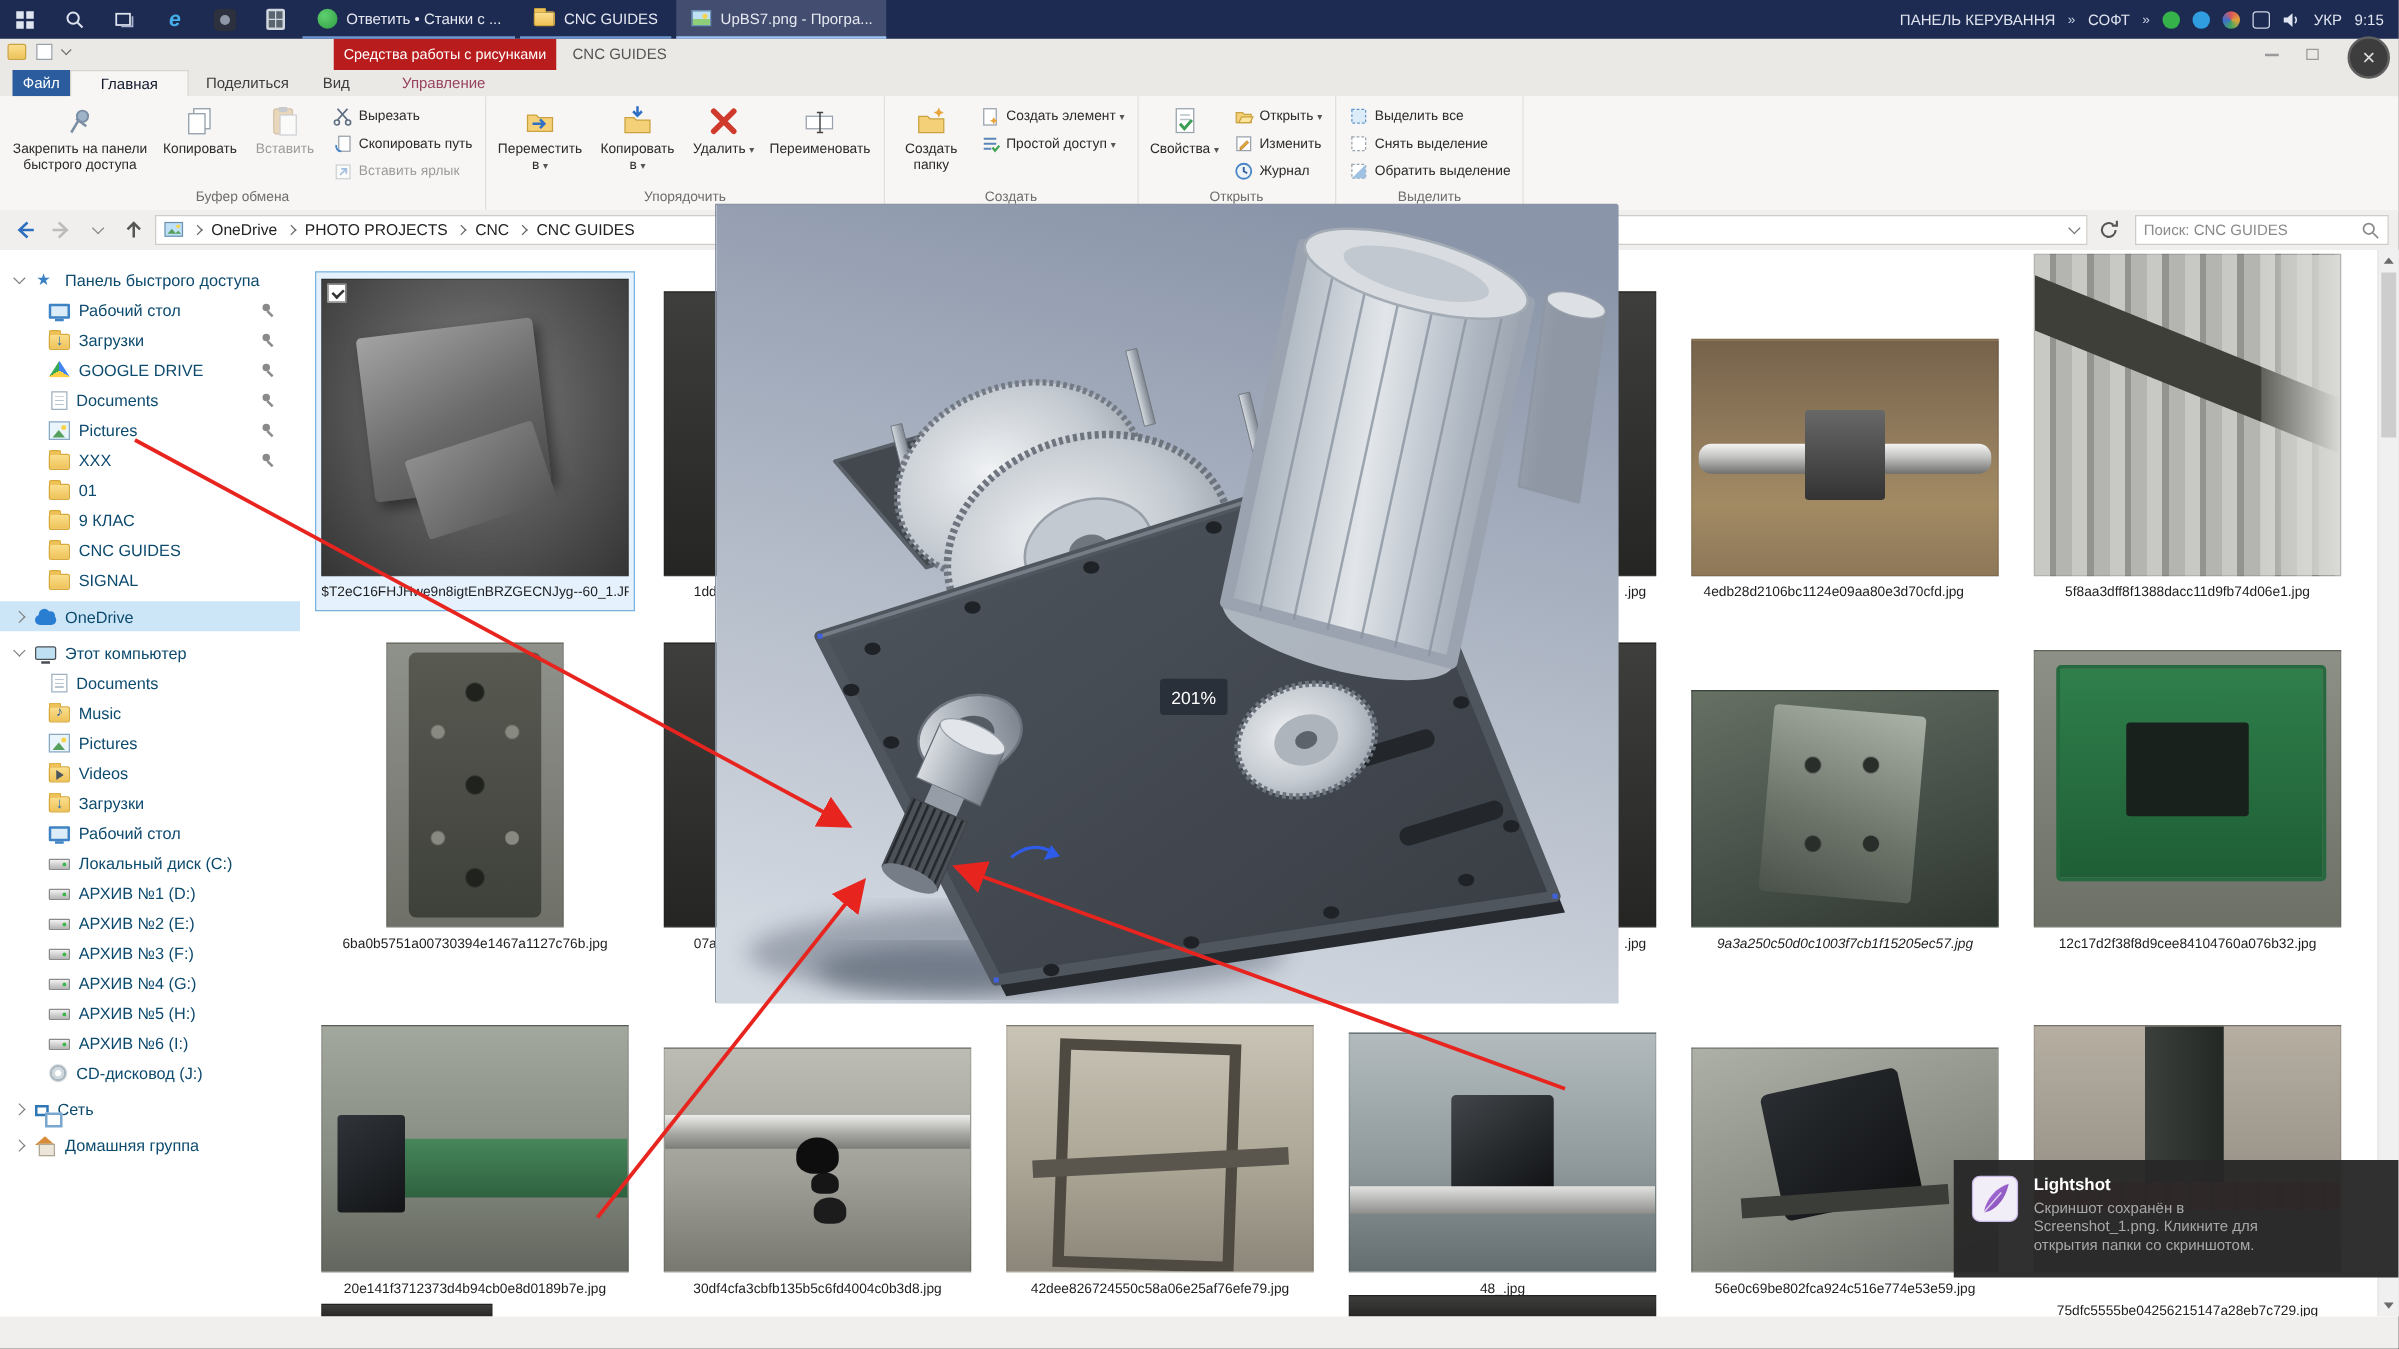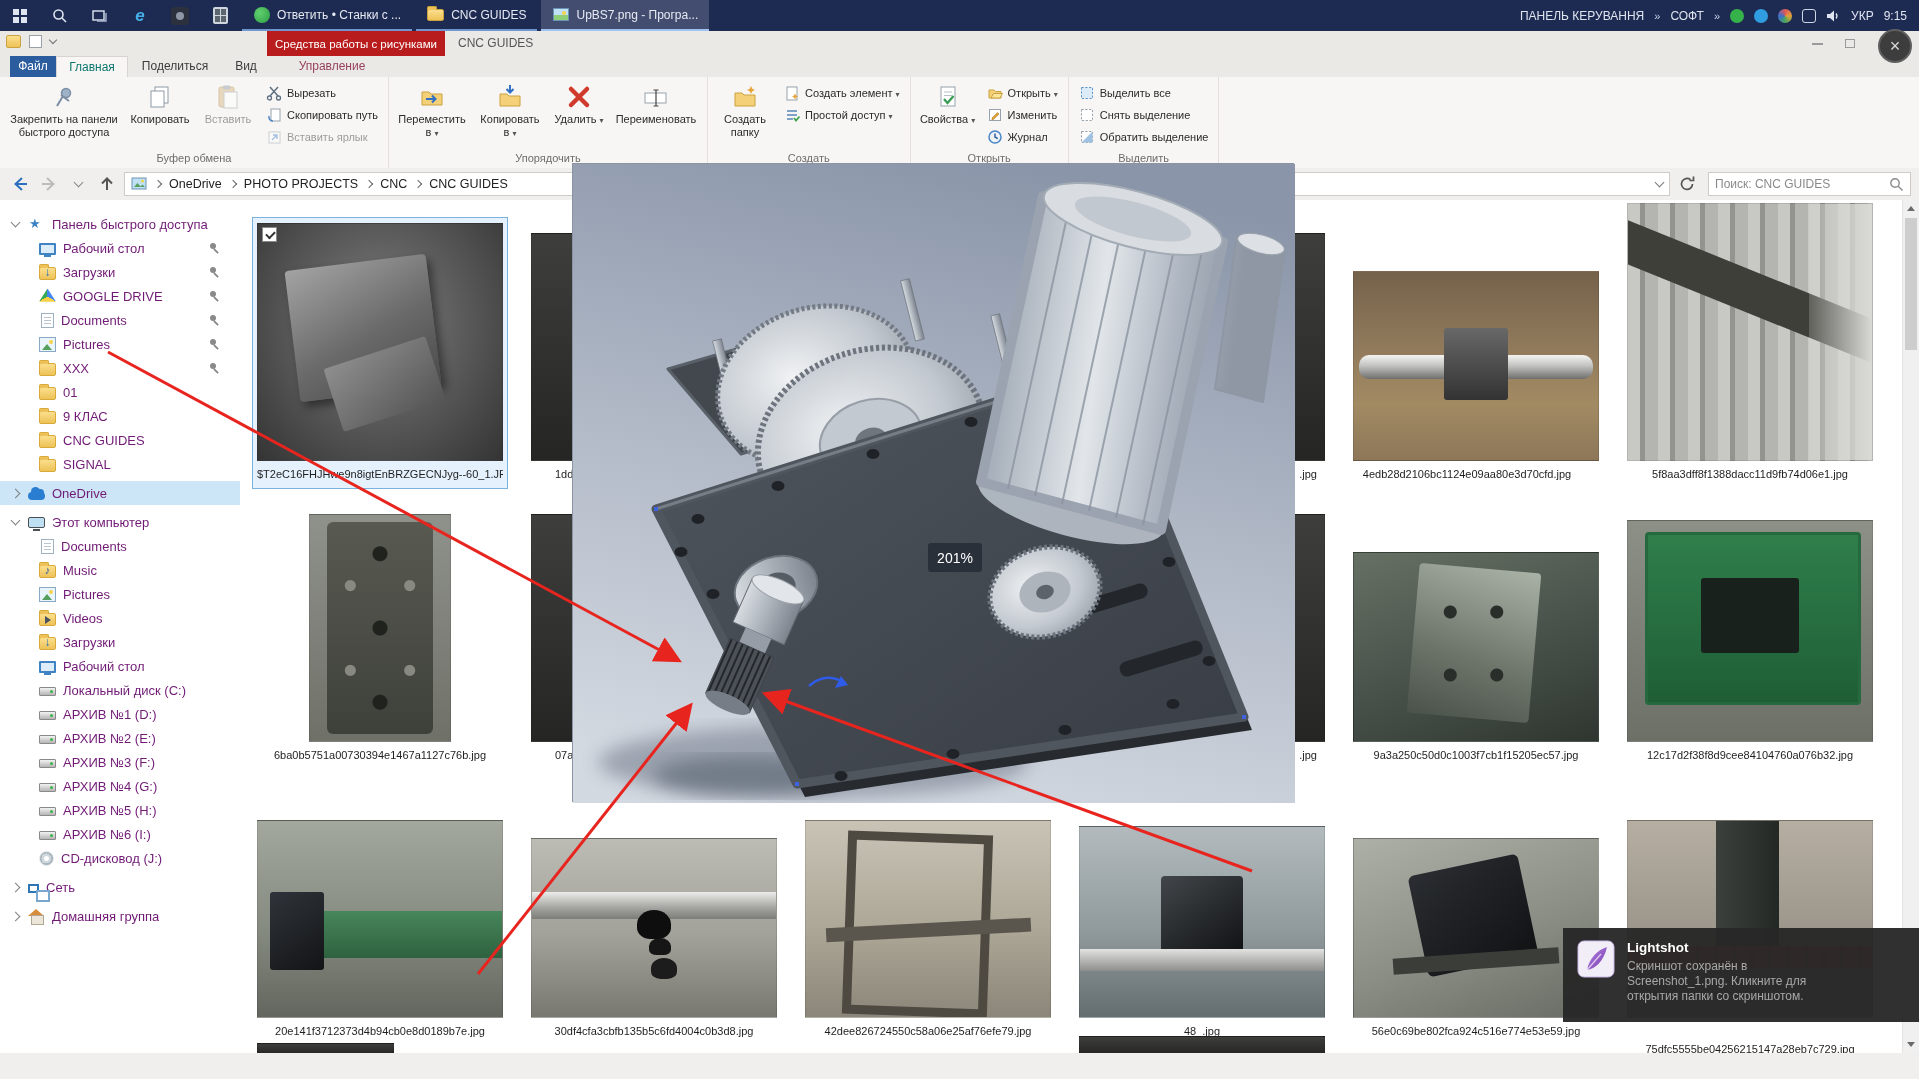--- a/index.html
+++ b/index.html
@@ -42,21 +42,21 @@
   .qat-ic2{width:13px;height:13px;border:1px solid #9aa0a8;background:#fff}
   .qat-car{width:6px;height:6px;border-right:1.3px solid #707070;border-bottom:1.3px solid #707070;transform:rotate(45deg);margin-top:-3px}
   .ctx-header{position:absolute;left:267px;top:0;width:178px;height:25px;background:#b91c1c;color:#fff;font-size:11.5px;display:flex;align-items:center;justify-content:center}
   .win-title{position:absolute;left:458px;top:0;height:25px;line-height:25px;font-size:12px;color:#555}
   .win-controls{position:absolute;right:64px;top:0;height:25px;display:flex;gap:22px;align-items:center}
   .wc-min{width:11px;height:2px;background:#9a9a9a}
   .wc-max{width:10px;height:9px;border:1.5px solid #9a9a9a}
   #tabsrow{position:absolute;top:25px;left:0;right:0;height:21px;background:#ebe9e6;display:flex;font-size:12px;color:#3c3c3c}
   .rtab{height:21px;line-height:21px;text-align:center;flex:none;cursor:default}
   .rtab.file{width:46px;background:#2b5c9e;color:#fff;margin-left:10px}
-  .rtab.active{width:72px;background:#f7f6f4;border:1px solid #d8d5d1;border-bottom:none;color:#0f766e}
+  .rtab.active{width:95px;background:#f7f6f4;border:1px solid #d8d5d1;border-bottom:none;color:#0f172a}
   .rtab.t2{width:94px}.rtab.t3{width:48px}
   .rtab.ctx{width:100px;color:#97425f;margin-left:12px}
 
   
   #ribbon{position:absolute;top:46px;left:0;right:0;height:92px;background:#f7f6f4;border-bottom:1px solid #d8d5d1;display:flex;align-items:stretch}
   .rgroup{display:flex;flex-direction:column;border-right:1px solid #e3e0dc;padding:1px 3px 0}
   .rgrow{flex:1;display:flex;align-items:flex-start;padding:2px 2px 0;gap:2px}
   .rgl{height:17px;font-size:11px;color:#6d6d6d;text-align:center;line-height:15px}
   .rb{min-width:56px;max-width:122px;display:flex;flex-direction:column;align-items:center;padding:3px 5px;font-size:11px;line-height:12.5px;text-align:center;color:#2b2b2b;cursor:default}
   .ric{height:28px;display:flex;align-items:center;justify-content:center;margin-bottom:2px}
@@ -73,21 +73,21 @@
   .addr-box{height:24px;background:#fff;border:1px solid #cfccc8;flex:1;display:flex;align-items:center;padding:0 6px;font-size:12.5px;color:#222}
   .bc-sep{width:6px;height:6px;border-right:1.3px solid #666;border-top:1.3px solid #666;transform:rotate(45deg);margin:0 8px;flex:none}
   .bc-item{cursor:default;white-space:nowrap}
   .addr-caret{margin-left:auto;width:7px;height:7px;border-right:1.4px solid #777;border-bottom:1.4px solid #777;transform:rotate(45deg);margin-top:-3px}
   .search-box{width:203px;height:24px;background:#fff;border:1px solid #cfccc8;display:flex;align-items:center;padding:0 6px;flex:none;margin-left:4px}
   .search-box input{border:none;outline:none;flex:1;font-size:12px;font-family:"Liberation Sans",sans-serif;color:#444;min-width:0}
   .search-box input::placeholder{color:#8a8a8a;opacity:1}
 
   
   #main{position:absolute;top:169px;left:0;right:0;bottom:26px;display:flex;background:#fff}
-  #nav{width:240px;flex:none;padding-top:12px;overflow:hidden;font-size:13px;color:#701a75;background:#fff}
+  #nav{width:240px;flex:none;padding-top:12px;overflow:hidden;font-size:13px;color:#0c4a6e;background:#fff}
   .nrow{height:24px;display:flex;align-items:center;padding-left:12px;cursor:default}
   .nrow.root{margin-top:5px}
   #nav-tree .nrow.root:first-child{margin-top:0}
   .nrow.child{padding-left:39px}
   .nrow.selected{background:#cce5f7}
   .chev{width:7px;height:7px;border-right:1.4px solid #808080;border-bottom:1.4px solid #808080;display:inline-block;margin-right:9px;flex:none}
   .chev.down{transform:rotate(45deg);margin-top:-4px}
   .chev.right{transform:rotate(-45deg)}
   .nlabel{white-space:nowrap;overflow:hidden;text-overflow:ellipsis;margin-left:7px}
   .nico{width:17px;height:15px;position:relative;display:inline-block;flex:none}
@@ -731,21 +731,21 @@
           <div class="tile-label" style="left: 1104px; top: 268px;">4edb28d2106bc1124e09aa80e3d70cfd.jpg</div>
           <div class="tile-img ph-alu-frame" style="left: 1387px; top: 3px; width: 246px; height: 258px;"></div>
           <div class="tile-label" style="left: 1387px; top: 268px;">5f8aa3dff8f1388dacc11d9fb74d06e1.jpg</div>
           <div class="tile-img ph-vertical-plate" style="left: 69px; top: 314px; width: 142px; height: 228px;"></div>
           <div class="tile-label" style="left: 17px; top: 549px;">6ba0b5751a00730394e1467a1127c76b.jpg</div>
           <div class="tile-img ph-dark" style="left: 291px; top: 314px; width: 246px; height: 228px;"></div>
           <div class="tile-label tl-left" style="left: 291px; top: 549px;">07a7</div>
           <div class="tile-img ph-dark" style="left: 839px; top: 314px; width: 246px; height: 228px;"></div>
           <div class="tile-label tl-right" style="left: 839px; top: 549px;">.jpg</div>
           <div class="tile-img ph-gantry" style="left: 1113px; top: 352px; width: 246px; height: 190px;"></div>
-          <div class="tile-label" style="left: 1113px; top: 549px;">9a3a250c50d0c1003f7cb1f15205ec57.jpg</div>
+          <div class="tile-label" style="left: 1113px; top: 549px; font-style: italic;">9a3a250c50d0c1003f7cb1f15205ec57.jpg</div>
           <div class="tile-img ph-green-board" style="left: 1387px; top: 320px; width: 246px; height: 222px;"></div>
           <div class="tile-label" style="left: 1387px; top: 549px;">12c17d2f38f8d9cee84104760a076b32.jpg</div>
           <div class="tile-img ph-cnc-green" style="left: 17px; top: 620px; width: 246px; height: 198px;"></div>
           <div class="tile-label" style="left: 17px; top: 825px;">20e141f3712373d4b94cb0e8d0189b7e.jpg</div>
           <div class="tile-img ph-mic-rail" style="left: 291px; top: 638px; width: 246px; height: 180px;"></div>
           <div class="tile-label" style="left: 291px; top: 825px;">30df4cfa3cbfb135b5c6fd4004c0b3d8.jpg</div>
           <div class="tile-img ph-steel-frame" style="left: 565px; top: 620px; width: 246px; height: 198px;"></div>
           <div class="tile-label" style="left: 565px; top: 825px;">42dee826724550c58a06e25af76efe79.jpg</div>
           <div class="tile-img ph-stepper-rail" style="left: 839px; top: 626px; width: 246px; height: 192px;"></div>
           <div class="tile-label" style="left: 839px; top: 825px;">48_.jpg</div>

